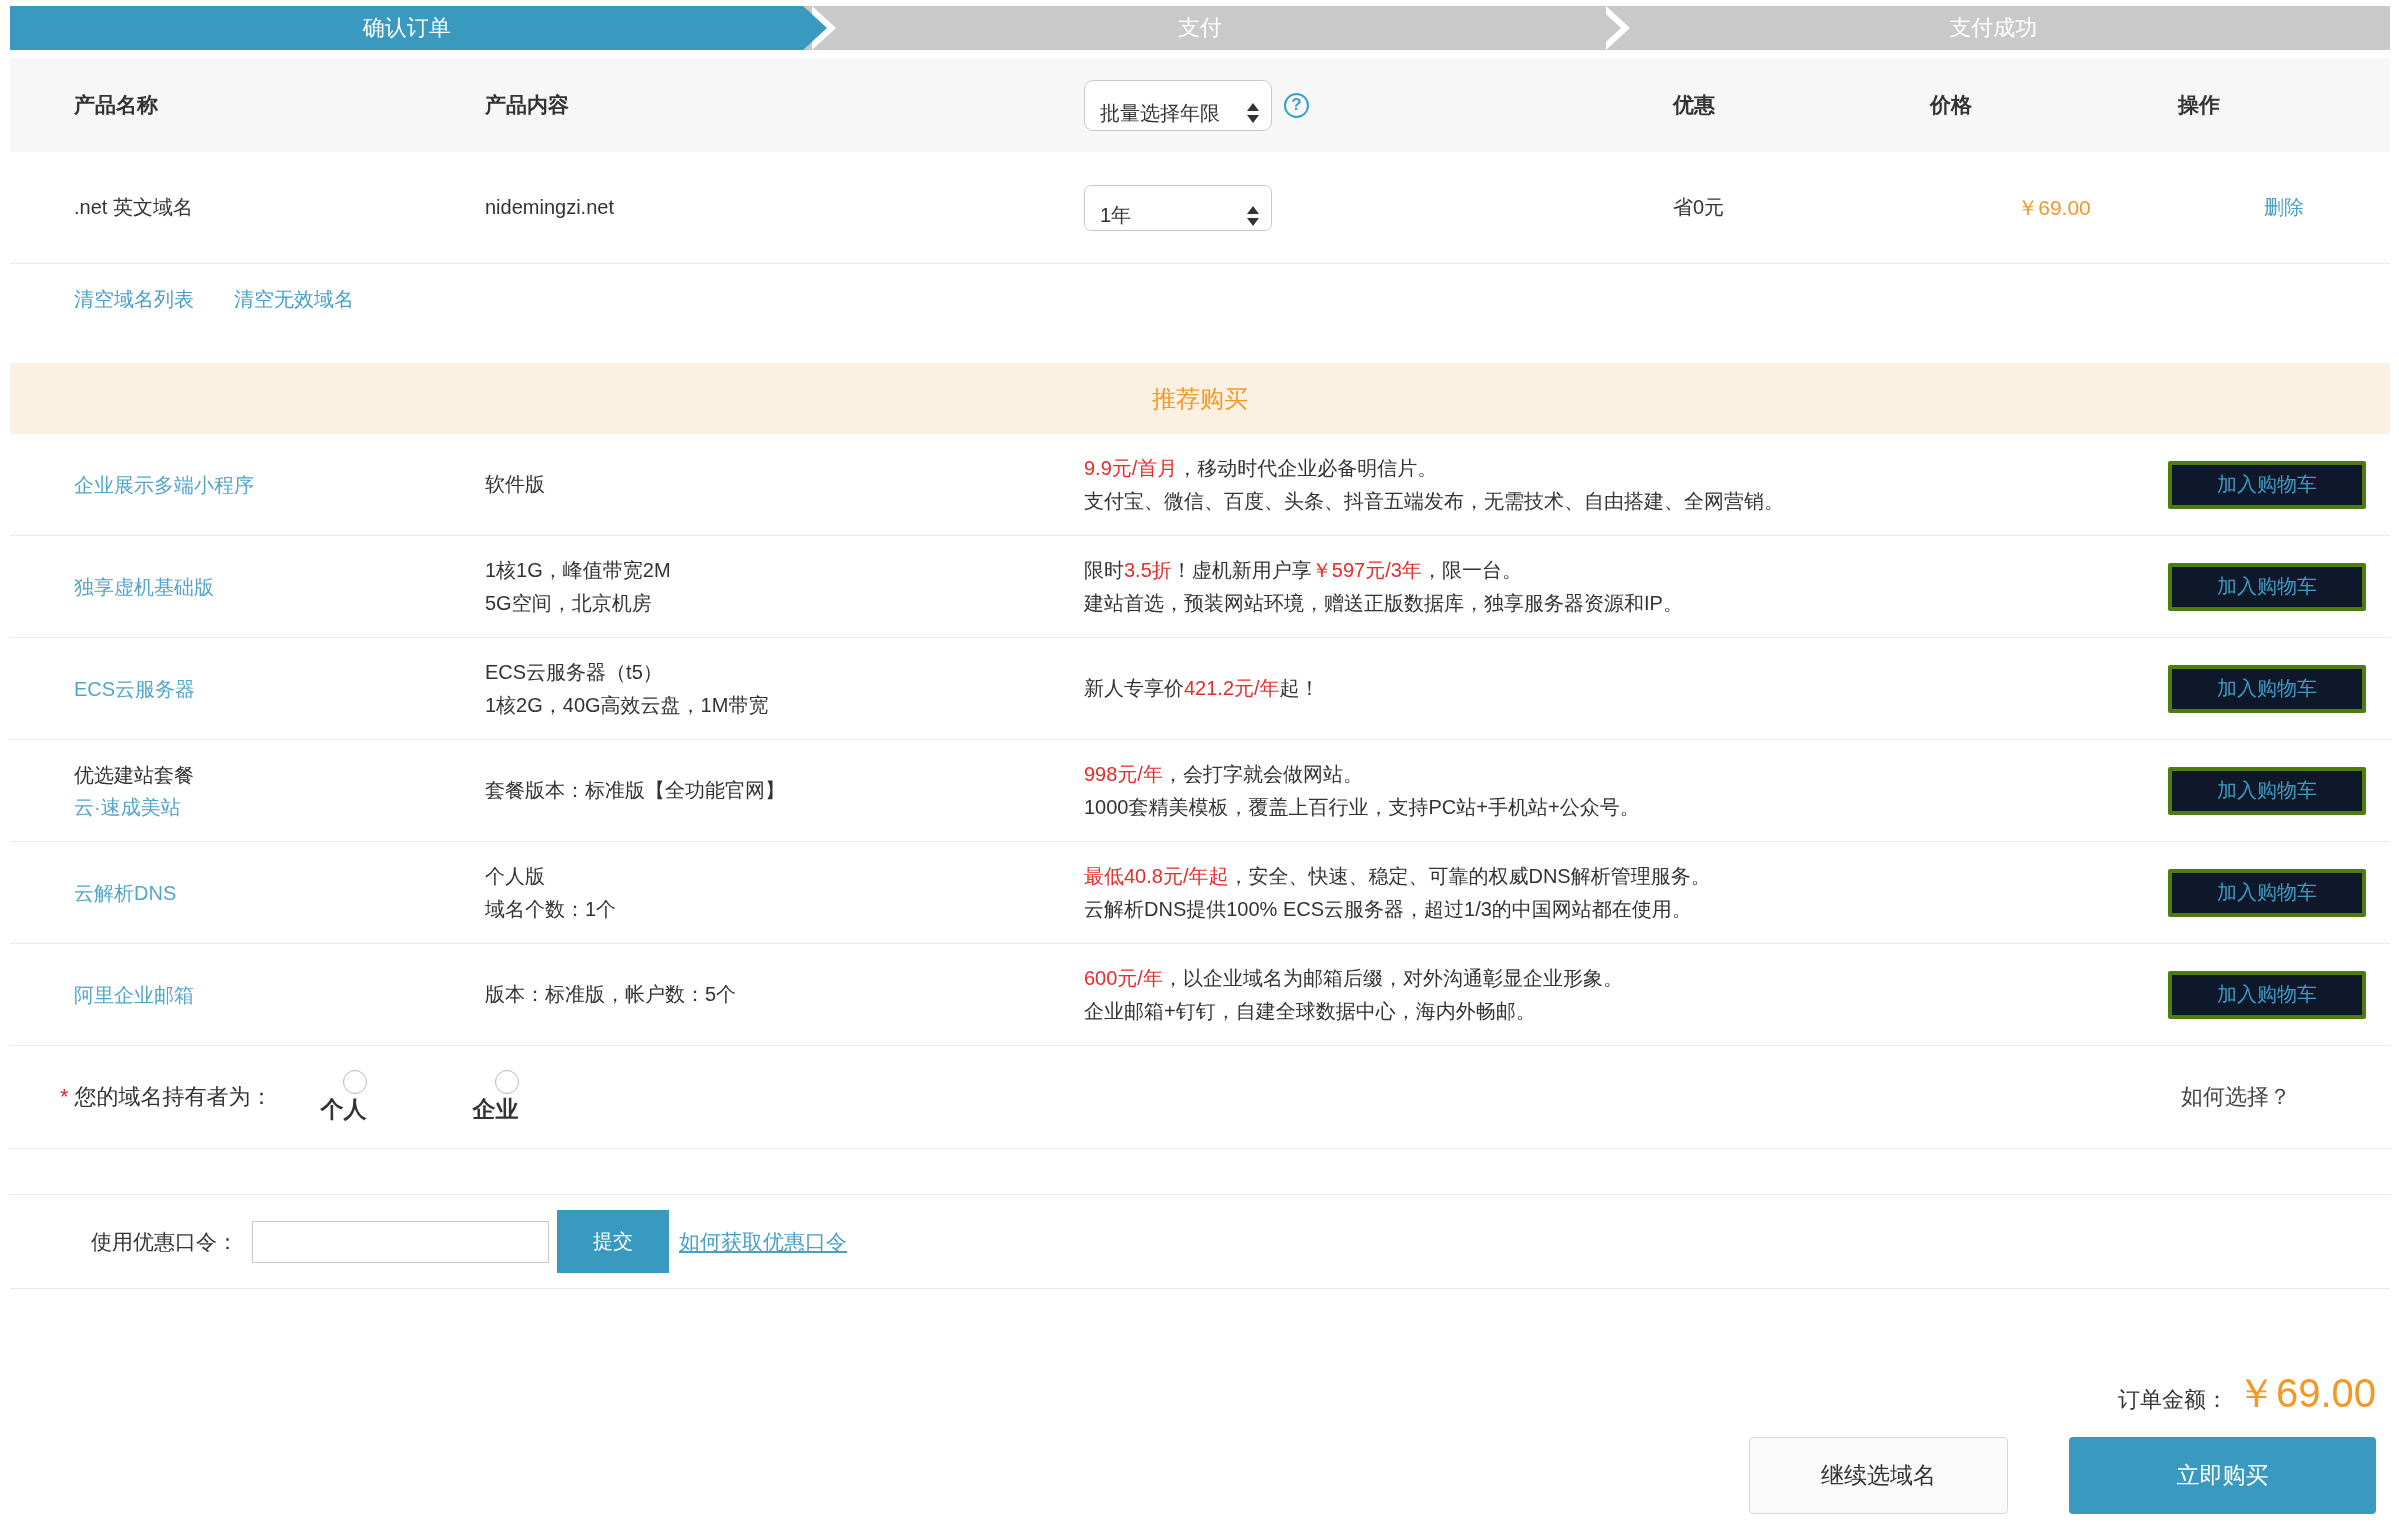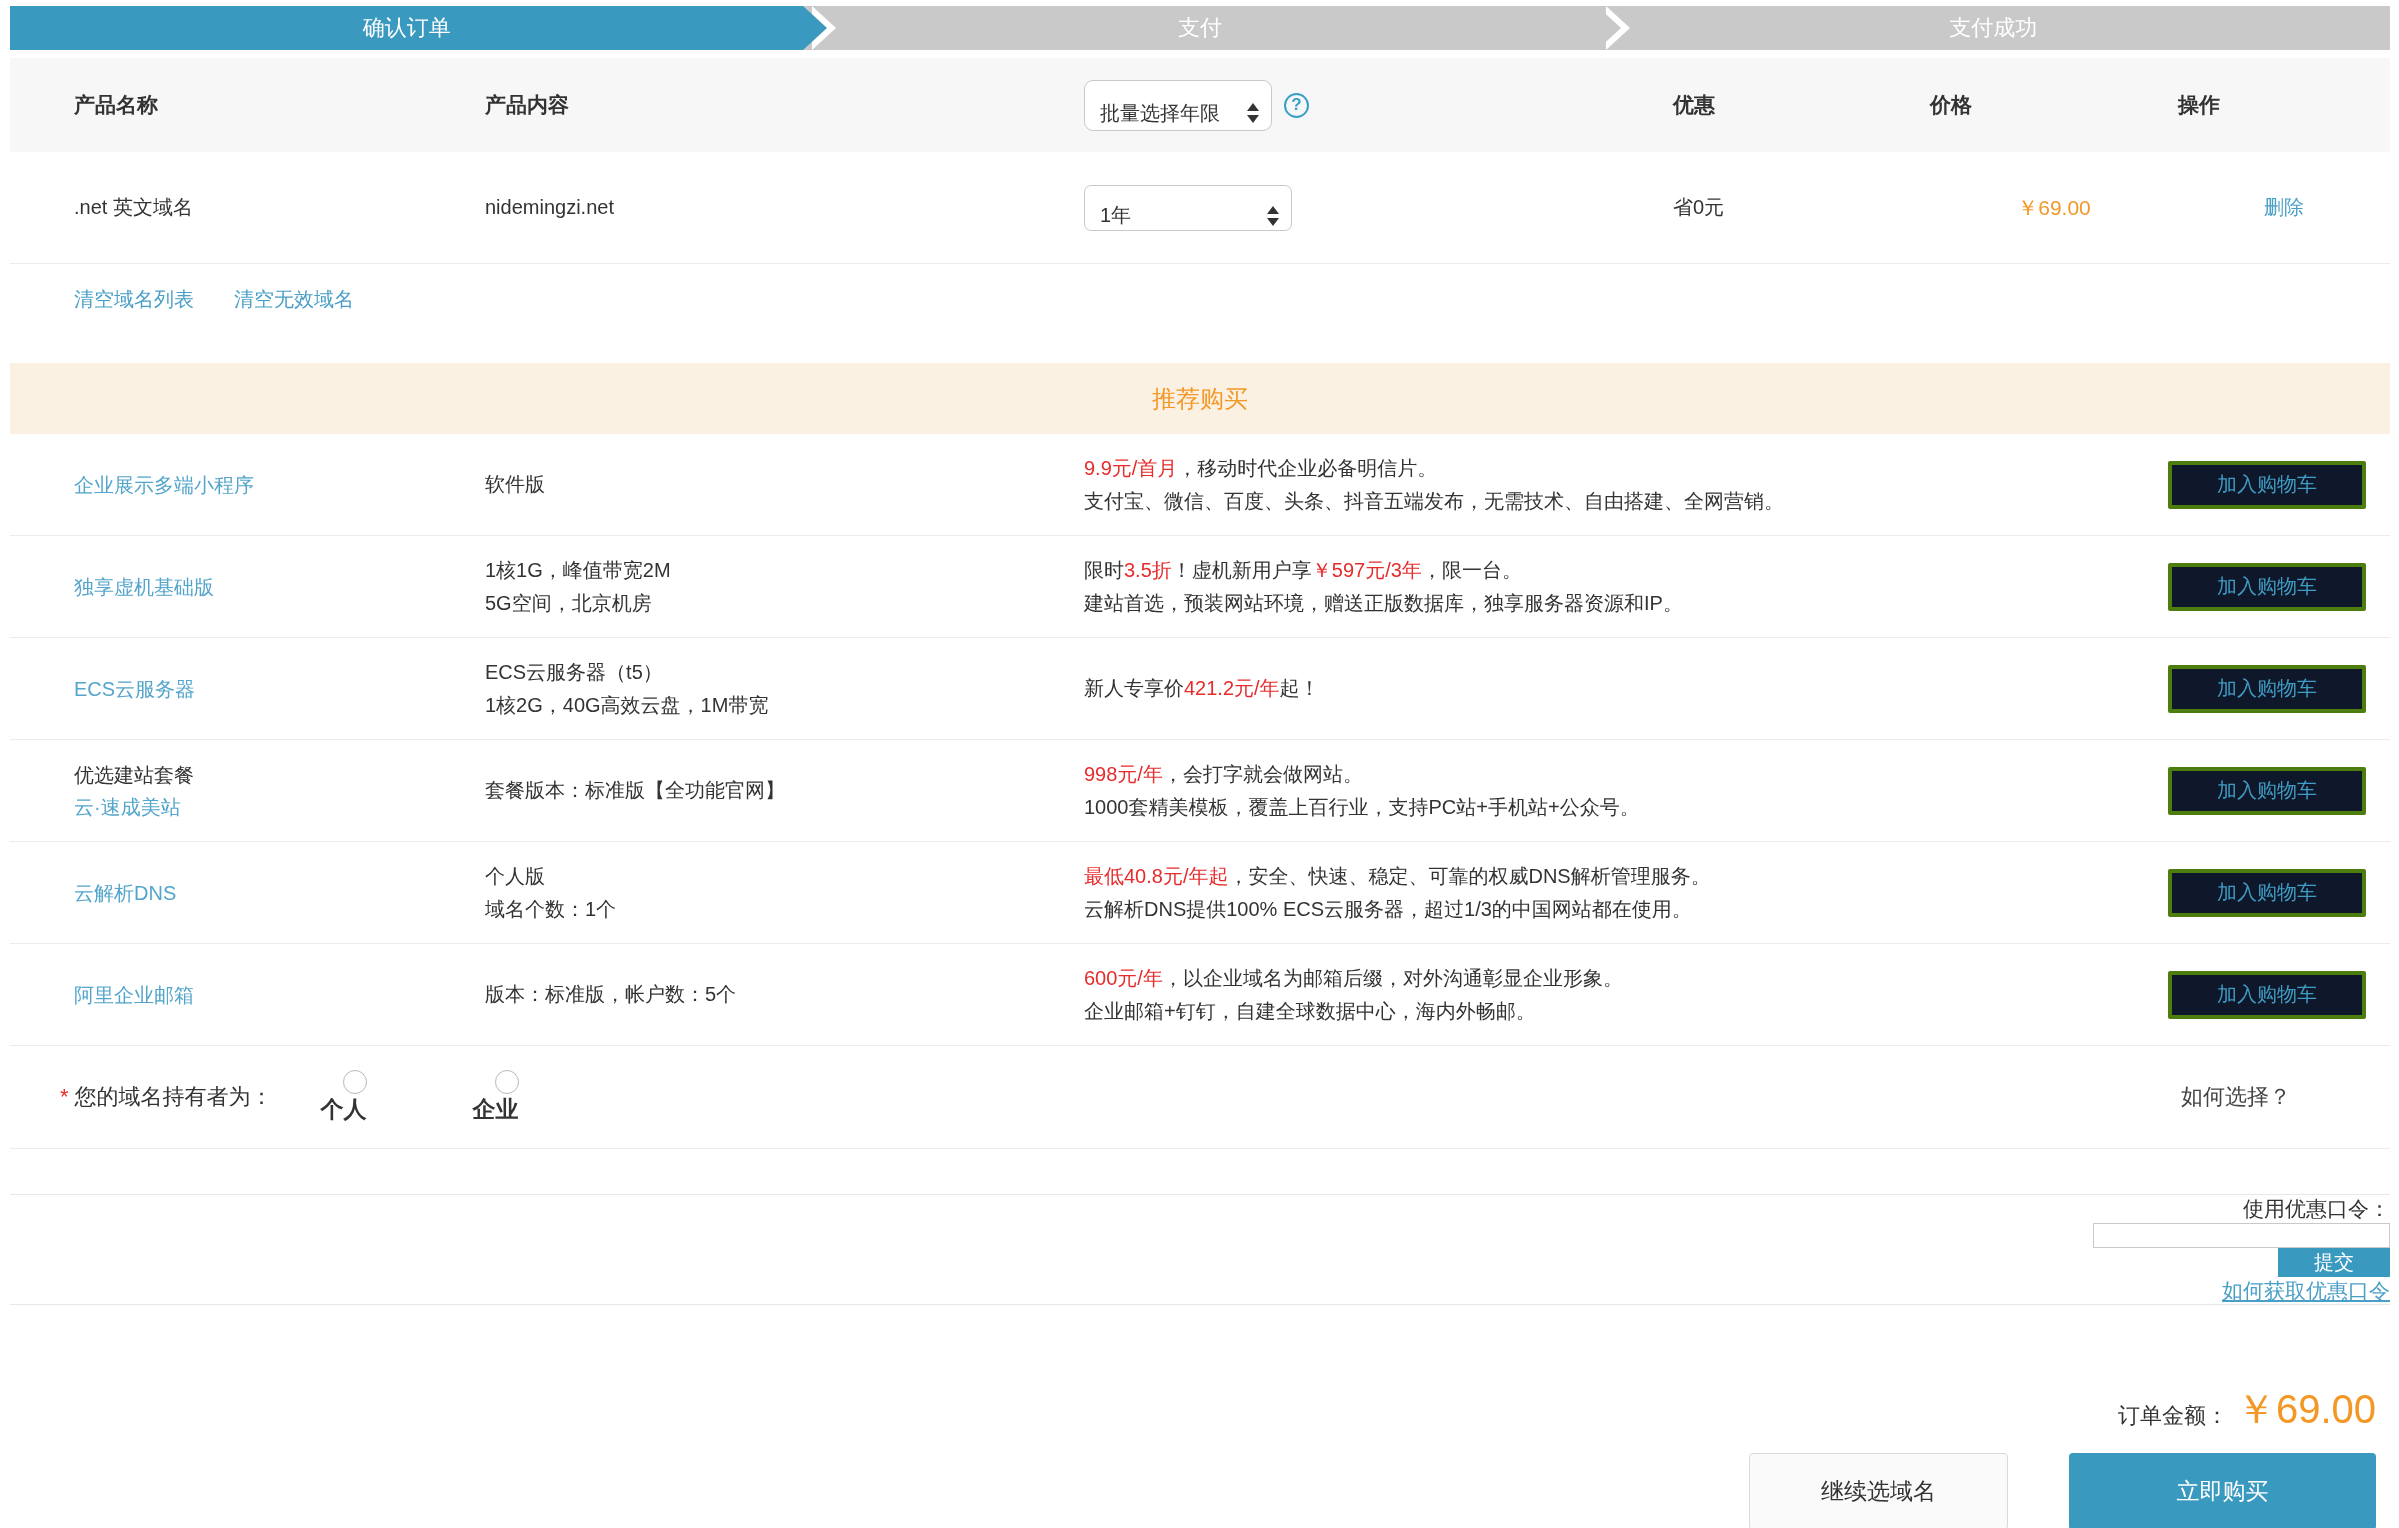--- a/index.html
+++ b/index.html
@@ -29,21 +29,21 @@
   .th-center { text-align:left; }
   .domain-row { height:112px; border-bottom:1px solid #ebebeb; font-size:20px; }
   .price-orange { color:#f39826; font-size:21px; text-align:center; }
   .link { color:#4a9fc6; cursor:pointer; }
   .action-link { text-align:center; font-size:20px; }
   .action-link span { color:#4a9fc6; }
 
   .select-box { display:inline-flex; align-items:center; background:#fff; border:1px solid #c9c9c9;
                 border-radius:7px; font-size:20px; color:#333; padding:16px 12px 0 15px; }
   .select-lg { width:188px; height:51px; border-radius:9px; }
-  .select-sm { width:208px; height:46px; }
+  .select-sm { width:188px; height:46px; }
   .spin { display:inline-flex; flex-direction:column; gap:4px; margin-left:auto; }
   .spin i { display:block; width:0; height:0; border-left:6px solid transparent; border-right:6px solid transparent; }
   .spin .up   { border-bottom:8px solid #333; }
   .spin .down { border-top:8px solid #333; }
   .help-circle { display:inline-flex; align-items:center; justify-content:center; width:25px; height:25px;
                  border:2px solid #36a0c8; border-radius:50%; color:#36a0c8; font-size:17px; font-weight:bold;
                  margin-left:12px; cursor:pointer; }
   .hdr-select-cell { display:flex; align-items:center; }
 
   .clear-links { padding-left:64px; height:71px; display:flex; align-items:center; gap:40px; font-size:20px; }
@@ -71,22 +71,22 @@
   .radio { display:inline-block; width:24px; height:24px; border:1px solid #b9b9b9; border-radius:50%;
            background:#fff; vertical-align:middle; cursor:pointer; }
   .radio-group { display:inline-flex; align-items:flex-end; margin-left:36px;flex-direction:column; }
   .radio-group + .radio-group { margin-left:94px; }
   .radio-label { font-weight:bold; margin-left:12px; font-size:23px; }
   .holder-help { margin-left:auto; color:#444; }
 
   .gap45 { height:45px; }
 
   
-  .coupon-row { display:flex; align-items:flex-end; height:111px; border-top:1px solid #e8e8e8;
-                border-bottom:1px solid #e8e8e8; padding-left:81px; font-size:21px;flex-direction:column; }
+  .coupon-row { display:flex; align-items:center; height:95px; border-top:1px solid #e8e8e8;
+                border-bottom:1px solid #e8e8e8; padding-left:81px; font-size:21px; }
   .coupon-input { width:297px; height:42px; border:1px solid #c9c9c9; margin-left:14px; font-size:20px;
                   padding:0 10px; outline:none; font-family:inherit; }
   .coupon-submit { width:112px; height:63px; background:#3a99bf; color:#fff; border:none; font-size:20px;
                    margin-left:8px; cursor:pointer; font-family:inherit; }
   .coupon-help { margin-left:10px; color:#4a9fc6; text-decoration:underline; font-size:21px; }
 
   
   .footer { margin-top:77px; padding-right:14px; }
   .total-line { text-align:right; }
   .total-label { font-size:22px; color:#333; }

